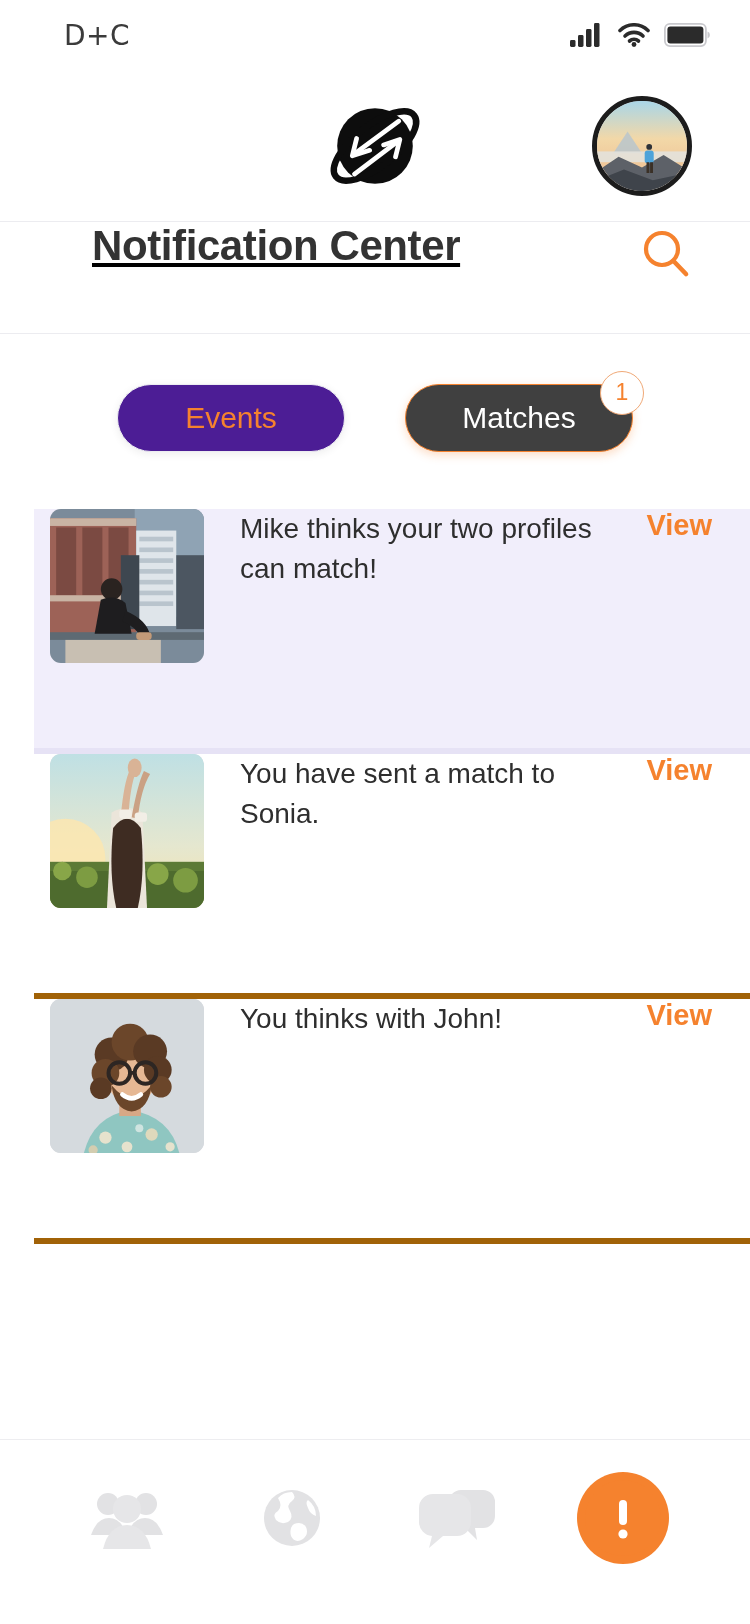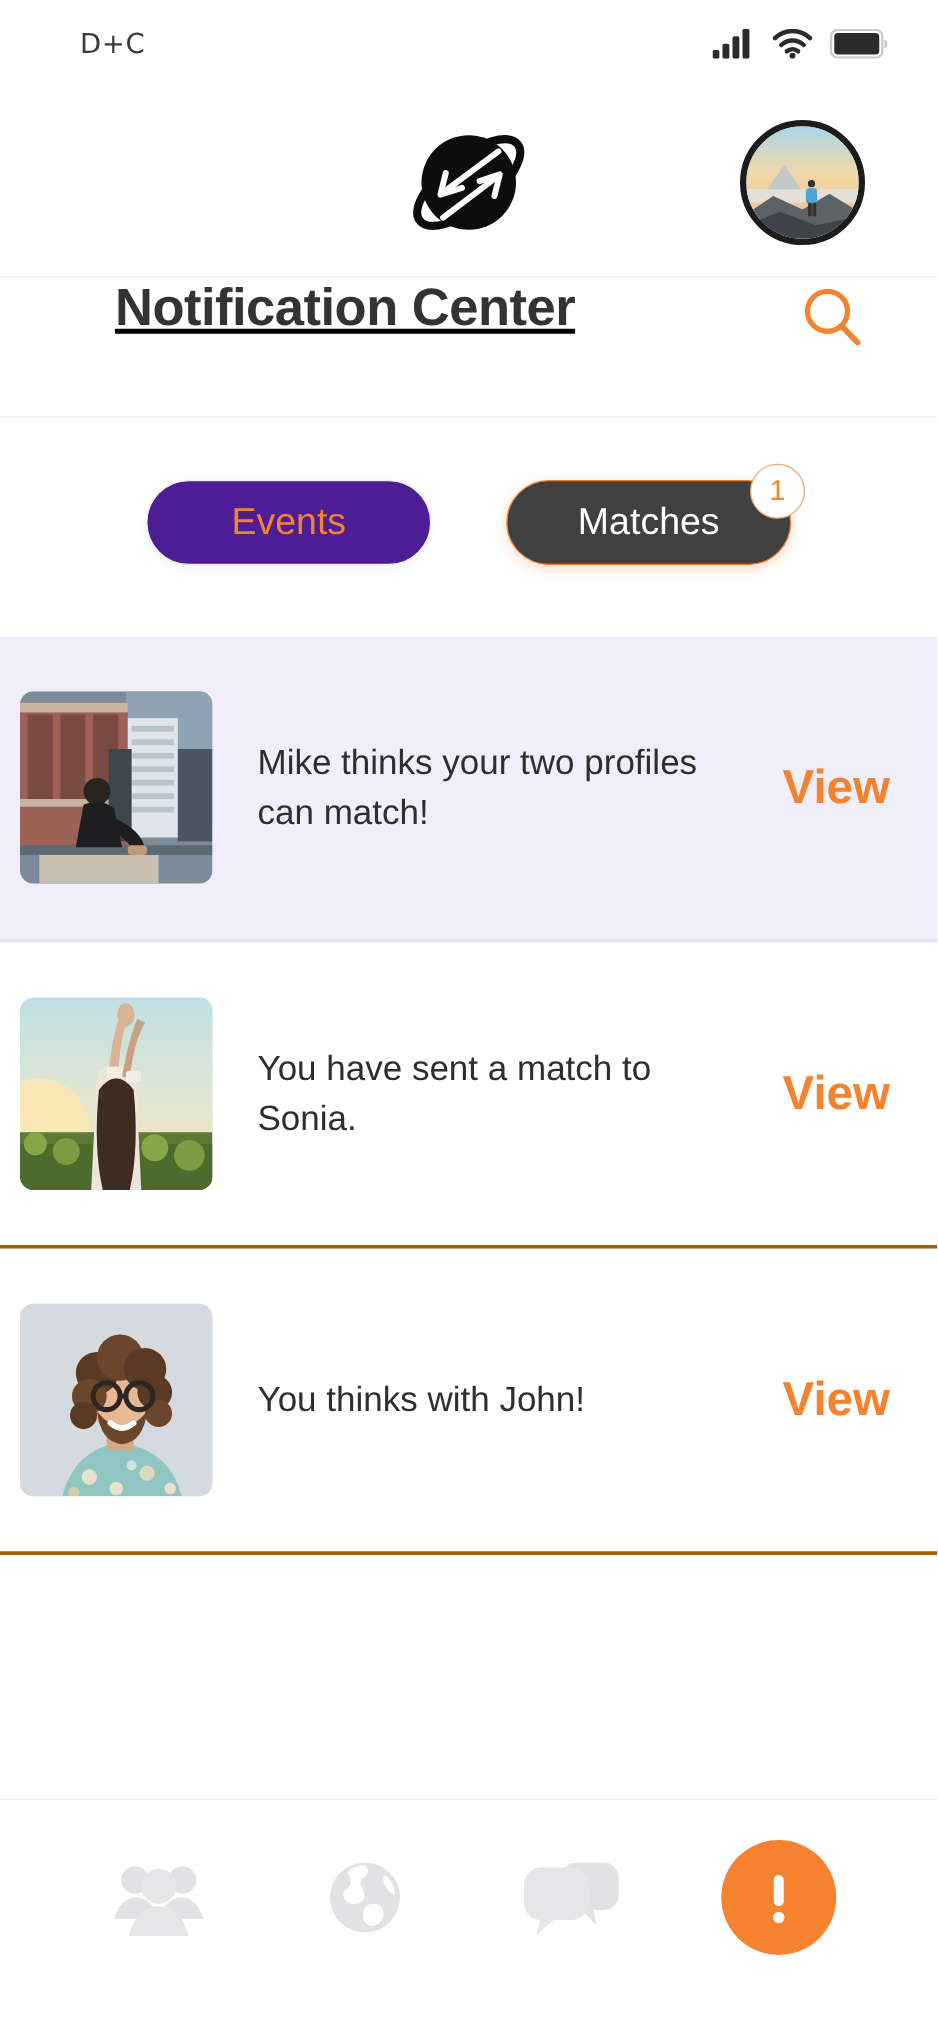--- a/index.html
+++ b/index.html
@@ -24,21 +24,21 @@
   
   .status-bar {
     height: 70px;
     flex: 0 0 70px;
     display: flex;
     align-items: center;
     justify-content: space-between;
     padding: 0 40px 0 64px;
   }
   .status-carrier {
-    font-size: 22px;
+    font-size: 28px;
     color: #3b3b3b;
     letter-spacing: 0.5px;
     font-family: "DejaVu Sans", sans-serif;
   }
   .status-icons {
     display: flex;
     align-items: center;
     gap: 14px;
   }
 
@@ -152,23 +152,24 @@
   .notif-list {
     flex: 1 1 auto;
     display: flex;
     flex-direction: column;
     overflow: hidden;
   }
   .notif-row {
     height: 245px;
     flex: 0 0 245px;
     display: flex;
-    align-items: center;
+    align-items: flex-start;
     padding: 0 38px 0 16px;
-    border-bottom: 3px solid #a16207;
+    border-bottom: 6px solid #a16207;
+    margin-left: 34px;
   }
   .notif-row.unread { background: #F1EEFB; border-bottom-color: #e6e2f5; }
   .notif-row.read   { background: #ffffff; }
 
   .thumb {
     flex: 0 0 154px;
     width: 154px;
     height: 154px;
     border-radius: 11px;
     overflow: hidden;
@@ -178,21 +179,21 @@
 
   .notif-text {
     flex: 1 1 auto;
     padding: 0 24px 0 36px;
     font-size: 28px;
     line-height: 1.42;
     color: #2e2e2e;
   }
   .notif-action {
     flex: 0 0 auto;
-    font-size: 38px;
+    font-size: 29px;
     font-weight: bold;
     color: #F5822E;
     cursor: pointer;
     white-space: nowrap;
   }
 
   
   .list-end {
     flex: 0 0 150px;
     display: flex;

